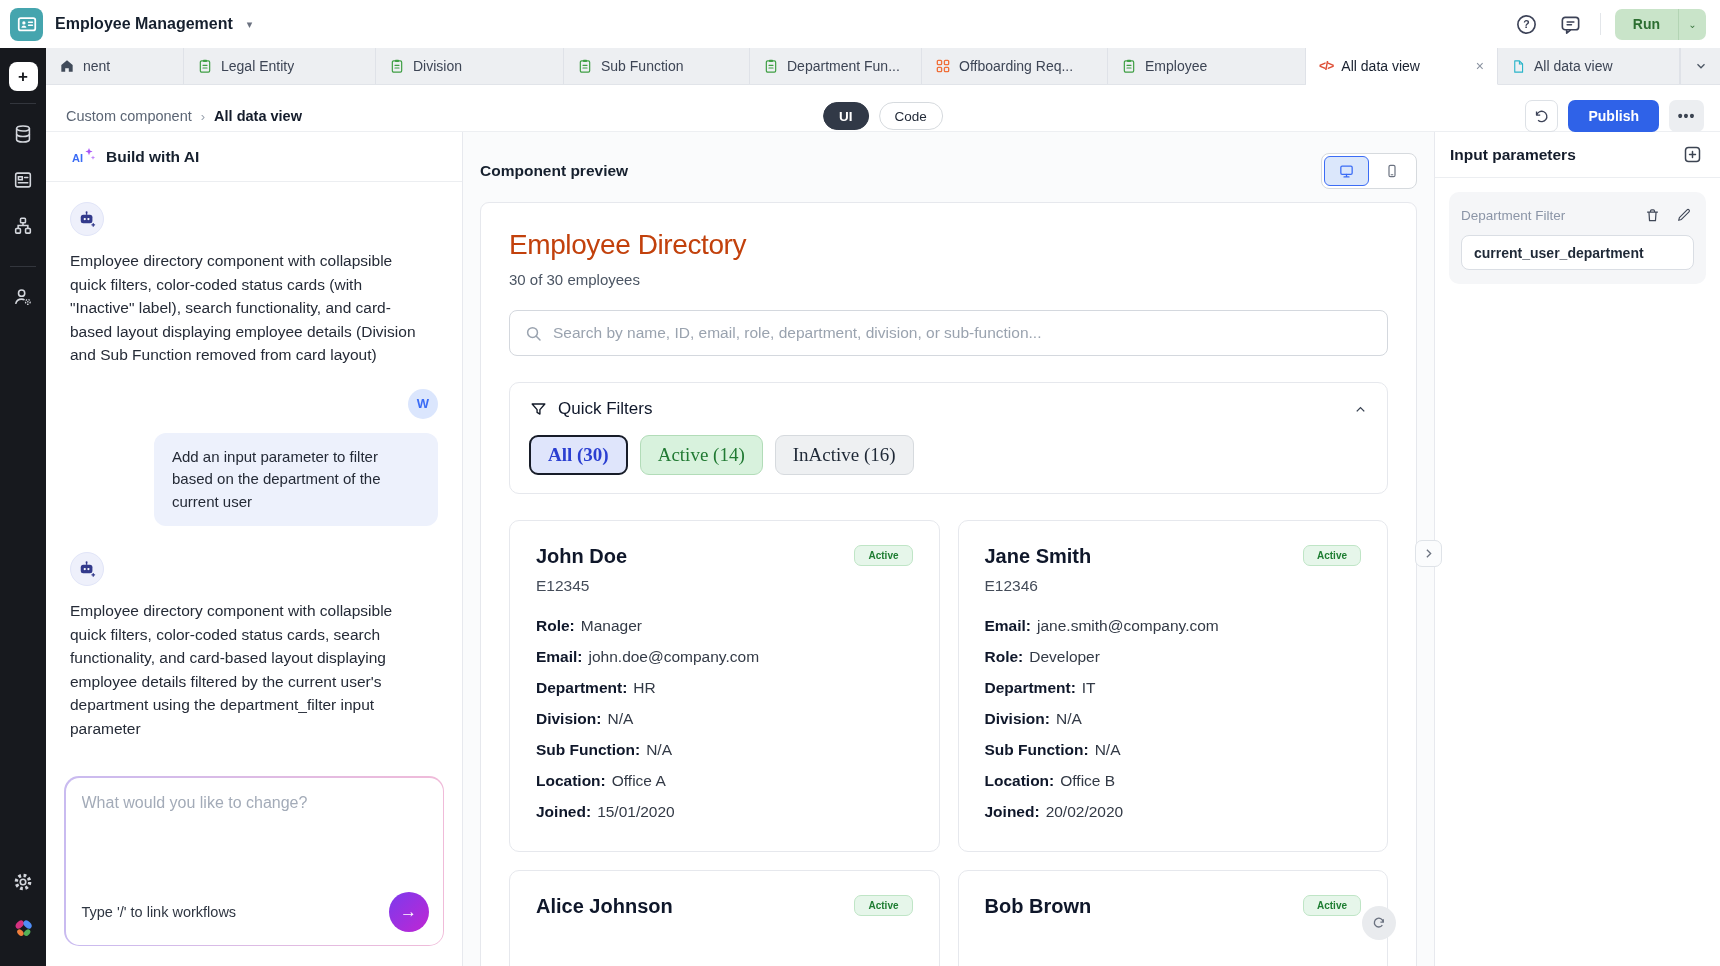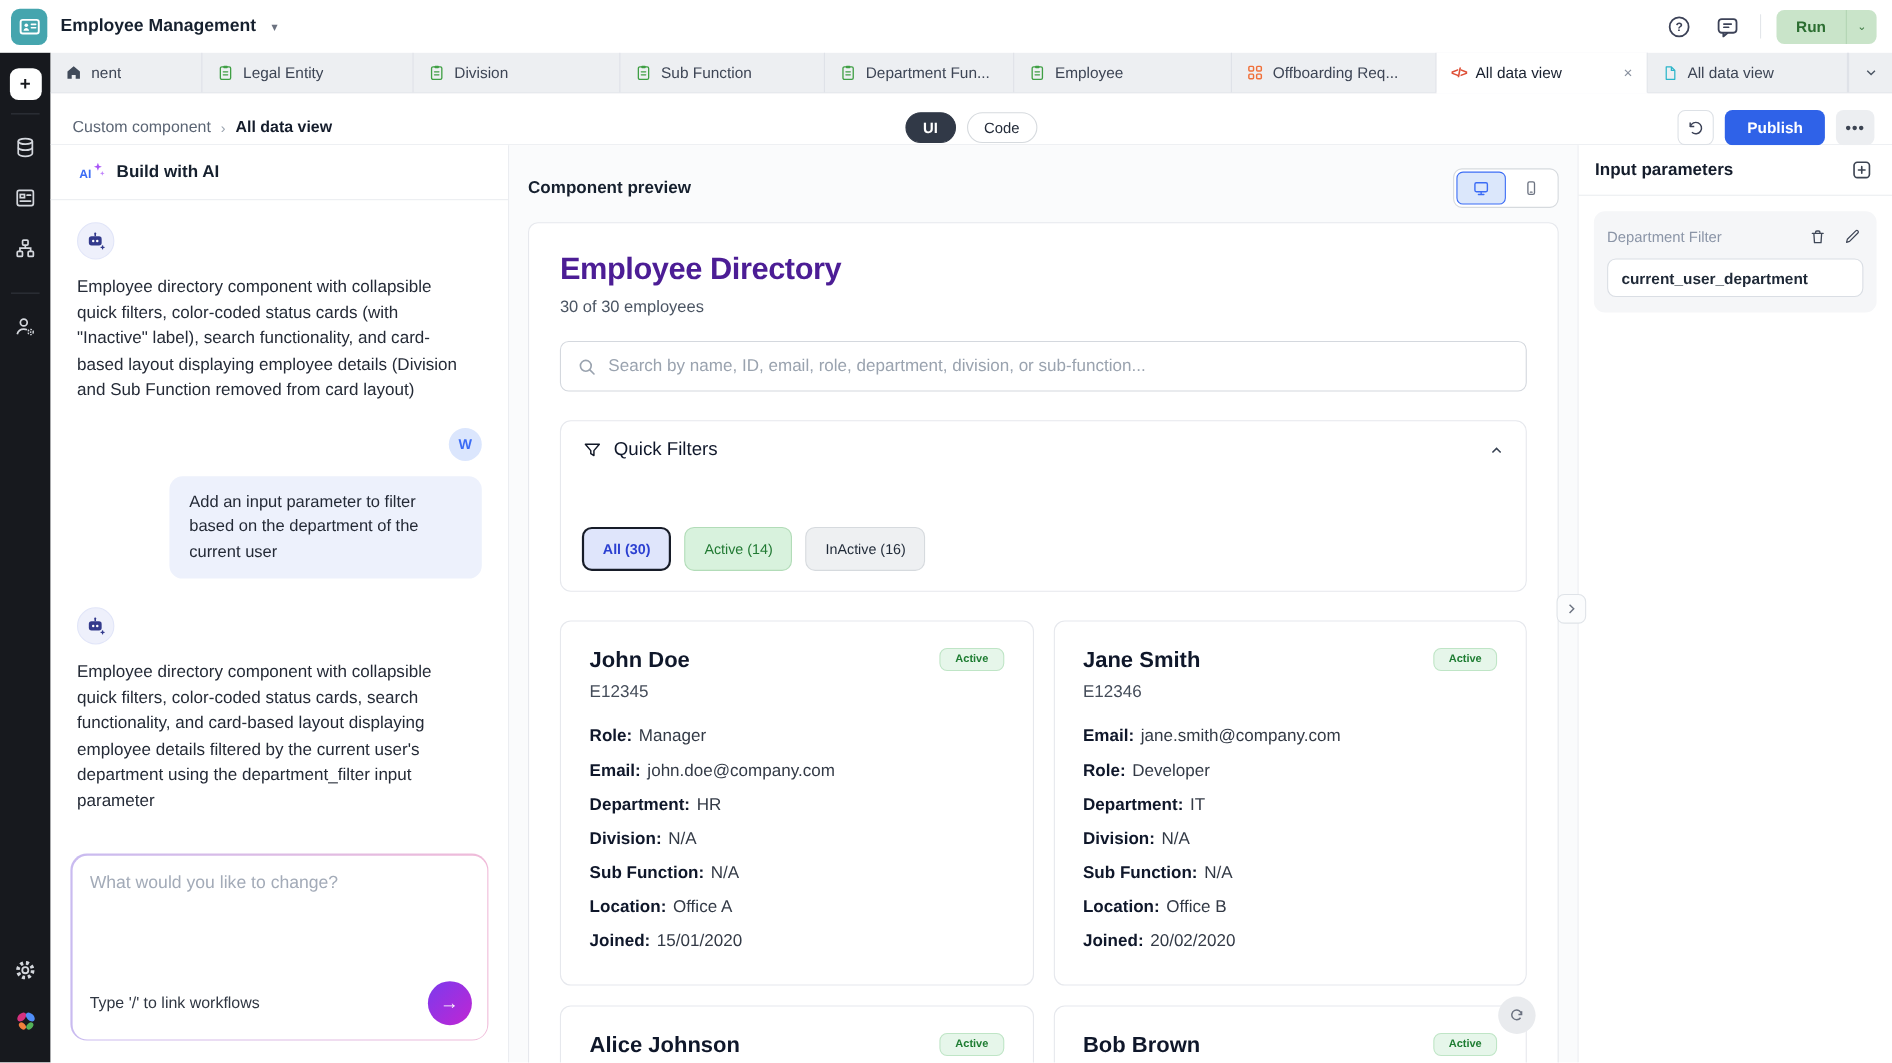--- a/index.html
+++ b/index.html
@@ -79,32 +79,32 @@
 
   
   .preview-area { flex:1; background:#fafbfc; padding:22px 17px 0; min-width:0; position:relative; }
   .preview-head { display:flex; align-items:center; justify-content:space-between; height:34px; }
   .preview-title { font-size:15.5px; font-weight:600; color:#16202e; }
   .device-toggle { display:flex; background:#fff; border:1px solid #d6dade; border-radius:8px; padding:2px; }
   .device-cell { width:45px; height:30px; display:flex; align-items:center; justify-content:center; border-radius:6px; border:1.5px solid transparent; cursor:pointer; background:none; }
   .device-cell.active { background:#dbe7fb; border-color:#3b6cf5; }
 
   .directory-card { margin-top:14px; background:#fff; border:1px solid #e6e8ed; border-radius:9px; padding:26px 28px; height:1100px; }
-  .dir-title { font-size:28px; font-weight:700; color:#4c1d95; letter-spacing:-0.4px; }
+  .dir-title { font-size:28px; font-weight:400; color:#c2410c; letter-spacing:-0.4px; }
   .dir-sub { font-size:15px; color:#4b5563; margin-top:10px; }
   .search-box { margin-top:22px; height:46px; border:1px solid #d4d8de; border-radius:8px; display:flex; align-items:center; padding:0 14px; gap:10px; background:#fff; }
   .search-input { border:none; outline:none; flex:1; font-family:"Liberation Sans",sans-serif; font-size:15.5px; color:#1f2937; }
   .search-input::placeholder { color:#9aa3af; }
 
   .qf-box { margin-top:26px; border:1px solid #e6e8ed; border-radius:10px; padding:16px 19px 18px; }
   .qf-head { display:flex; align-items:center; gap:10px; }
   .qf-title { font-size:17px; font-weight:400; color:#0f172a; }
   .qf-collapse { margin-left:auto; background:none; border:none; cursor:pointer; color:#374151; display:flex; }
   .qf-pills { display:flex; gap:12px; margin-top:16px; }
-  .qf-pill { height:40px; border-radius:9px; padding:0 17px; font-size:13px; display:flex; align-items:center; cursor:pointer; font-family:Liberation Sans, sans-serif;margin-top:44px; }
+  .qf-pill { height:40px; border-radius:9px; padding:0 17px; font-size:19px; display:flex; align-items:center; cursor:pointer; font-family:Liberation Serif, serif; }
   .qf-all { background:#dfe5fb; color:#2b3fd1; font-weight:600; border:2px solid #171c28; }
   .qf-active { background:#d8f2dd; color:#217a33; font-weight:500; border:1px solid #b2dcb8; }
   .qf-inactive { background:#eef0f2; color:#1f2937; font-weight:500; border:1px solid #d6dade; }
 
   .emp-grid { display:grid; grid-template-columns:1fr 1fr; gap:18px; margin-top:26px; }
   .emp-card { border:1px solid #e6e8ed; border-radius:10px; padding:24px 26px; background:#fff; min-height:120px; }
   .emp-head { display:flex; align-items:flex-start; justify-content:space-between; }
   .emp-name { font-size:20px; font-weight:700; color:#0f172a; }
   .status-badge { background:#e6f6ea; color:#1e7d32; border:1px solid #bfe5c6; border-radius:7px; padding:4px 13px; font-size:10px; font-weight:600; }
   .emp-id { margin-top:9px; font-size:15.5px; color:#444c59; }
@@ -284,40 +284,40 @@
         <div class="tab" style="width:172px">
           <span>
               <svg width="16" height="16" viewBox="0 0 24 24" fill="none" stroke="#3f9f44" stroke-width="1.8">
                 <rect x="5" y="4.2" width="14" height="17" rx="2"></rect>
                 <rect x="9" y="2.6" width="6" height="3.4" rx="1" fill="#3f9f44" stroke="none"></rect>
                 <path d="M9 11h6M9 15h6" stroke-linecap="round"></path>
               </svg>
             </span>
           <span class="tab-label">Department Fun...</span>
         </div>
-        <div class="tab" style="width:198px">
-          <span>
-              <svg width="16" height="16" viewBox="0 0 24 24" fill="none" stroke="#3f9f44" stroke-width="1.8">
-                <rect x="5" y="4.2" width="14" height="17" rx="2"></rect>
-                <rect x="9" y="2.6" width="6" height="3.4" rx="1" fill="#3f9f44" stroke="none"></rect>
-                <path d="M9 11h6M9 15h6" stroke-linecap="round"></path>
-              </svg>
-            </span>
-          <span class="tab-label">Employee</span>
-        </div>
         <div class="tab" style="width:186px">
           <span>
               <svg width="16" height="16" viewBox="0 0 24 24" fill="none" stroke="#f0703a" stroke-width="2">
                 <rect x="3.5" y="3.5" width="6.4" height="6.4" rx="1.4"></rect>
                 <rect x="14.1" y="3.5" width="6.4" height="6.4" rx="1.4"></rect>
                 <rect x="3.5" y="14.1" width="6.4" height="6.4" rx="1.4"></rect>
                 <rect x="14.1" y="14.1" width="6.4" height="6.4" rx="1.4"></rect>
               </svg>
             </span>
           <span class="tab-label">Offboarding Req...</span>
+        </div>
+        <div class="tab" style="width:198px">
+          <span>
+              <svg width="16" height="16" viewBox="0 0 24 24" fill="none" stroke="#3f9f44" stroke-width="1.8">
+                <rect x="5" y="4.2" width="14" height="17" rx="2"></rect>
+                <rect x="9" y="2.6" width="6" height="3.4" rx="1" fill="#3f9f44" stroke="none"></rect>
+                <path d="M9 11h6M9 15h6" stroke-linecap="round"></path>
+              </svg>
+            </span>
+          <span class="tab-label">Employee</span>
         </div>
         <div class="tab active" style="width:192px">
           <span class="code-glyph">&lt;/&gt;</span>
           <span class="tab-label">All data view</span>
           <span class="close-x">×</span>
         </div>
         <div class="tab" style="width:182px">
           <span>
               <svg width="15" height="15" viewBox="0 0 24 24" fill="none" stroke="#2ab5c9" stroke-width="1.8">
                 <path d="M6 3h7.5L18.5 8v13H6z" stroke-linejoin="round"></path>

